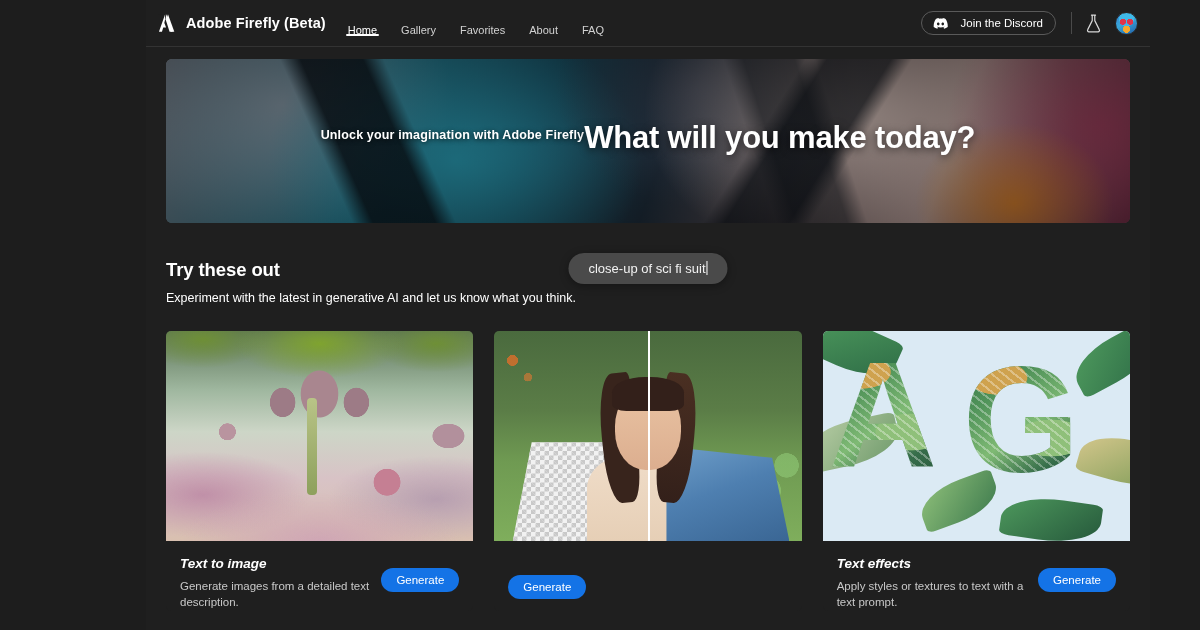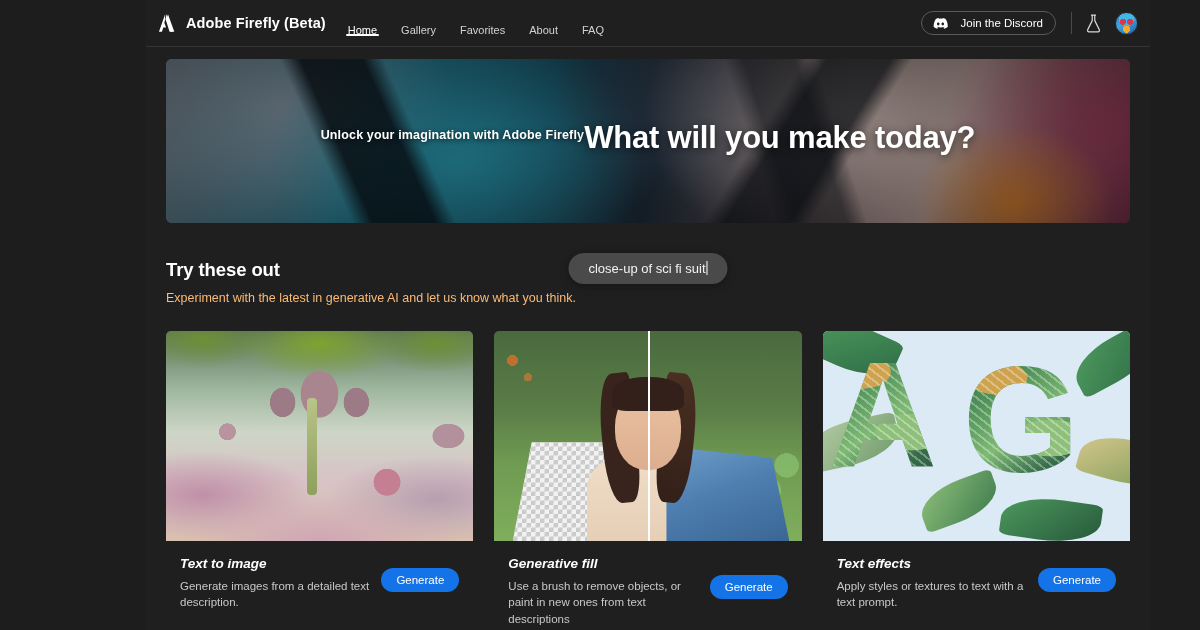--- a/index.html
+++ b/index.html
@@ -101,21 +101,21 @@
     box-shadow:0 2px 8px rgba(0,0,0,.35);
   }
   .caret {
     display:inline-block; width:1px; height:14px; background:#fff;
     vertical-align:-2px; margin-left:1px;
   }
 
   
   .section { padding:36px 20px 0 20px; }
   .section-title { font-size:18.5px; font-weight:bold; color:#fff; letter-spacing:-.1px; }
-  .section-sub { font-size:12.5px; color:#fdba74; margin-top:10px; }
+  .section-sub { font-size:12.5px; color:#ffffff; margin-top:10px; }
 
   .cards { display:flex; gap:21px; margin-top:26px; }
   .card {
     flex:1 1 0; border-radius:5px; overflow:hidden; background:#1f1f1f;
     display:flex; flex-direction:column; cursor:pointer;
   }
   .card-media { height:210px; position:relative; overflow:hidden; }
 
   
   .media-garden {
@@ -295,24 +295,20 @@
             <div class="mp-checker"></div>
             <div class="mp-body"></div>
             <div class="mp-denim"></div>
             <div class="mp-hair-l"></div>
             <div class="mp-hair-r"></div>
             <div class="mp-head"></div>
             <div class="mp-hair-top"></div>
             <div class="mp-split"></div>
           </div>
           <div class="card-body">
-            <div class="card-texts">
-              <div class="card-title">Generative fill</div>
-              <div class="card-desc">Use a brush to remove objects, or paint in new ones from text descriptions</div>
-            </div>
             <button class="gen-btn">Generate</button>
           </div>
         </div>
 
         <div class="card c3">
           <div class="card-media media-letters">
             <div class="ml-leaf" style="left:-14px;top:-6px;width:90px;height:46px;transform:rotate(24deg);"></div>
             <div class="ml-leaf" style="left:-20px;top:90px;width:96px;height:44px;transform:rotate(-12deg);background:linear-gradient(140deg,#bcd0a8,#6f9a6b);"></div>
             <div class="ml-leaf" style="left:248px;top:8px;width:86px;height:42px;transform:rotate(-28deg);"></div>
             <div class="ml-leaf" style="left:256px;top:108px;width:92px;height:44px;transform:rotate(16deg);background:linear-gradient(140deg,#d9c98f,#7a9a55);"></div>

